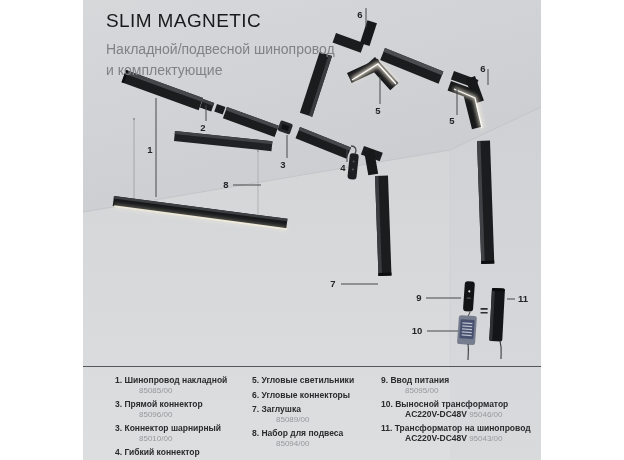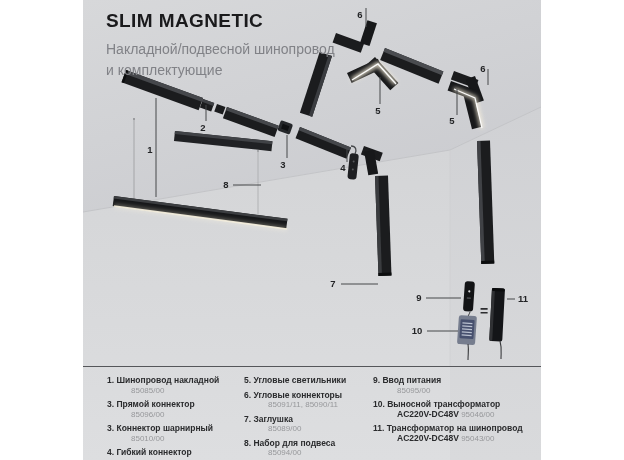--- a/index.html
+++ b/index.html
@@ -1,25 +1,25 @@
 <!DOCTYPE html>
 <html><head>
 <meta charset="utf-8">
 <style>
   html,body{margin:0;padding:0;background:#ffffff;}
   .page{position:relative;width:624px;height:460px;background:#ffffff;overflow:hidden;
         font-family:"Liberation Sans",sans-serif;}
   .card{position:absolute;left:83px;top:0;width:458px;height:460px;background:#d8d9db;}
   .scene{position:absolute;left:0;top:0;width:624px;height:460px;display:block;}
   .header{position:absolute;left:106px;top:10px;width:260px;}
-  .title{font-size:19px;font-weight:bold;letter-spacing:.4px;color:#1a1a1c;margin:0;}
+  .title{font-size:19px;font-weight:normal;letter-spacing:.4px;color:#1a1a1c;margin:0;}
   .subtitle{margin:7px 0 0 0;font-size:14px;line-height:1.5;color:#818287;}
   .legend{position:absolute;left:83px;top:366px;width:458px;height:94px;
           border-top:1px solid #55565a;box-sizing:border-box;
-          padding:8px 10px 0 24px;display:grid;grid-template-columns:137px 129px 1fr;}
+          padding:8px 10px 0 32px;display:grid;grid-template-columns:137px 129px 1fr;}
   .li{margin-bottom:4px;}
   .li-name{font-size:8.5px;font-weight:bold;color:#2a2b2d;line-height:10.5px;}
   .li-code{font-size:8px;color:#97989b;line-height:9.5px;margin-left:24px;}
   .li-code b{color:#2a2b2d;font-size:8.5px;}
 </style>
 </head>
 <body>
 
 <div class="page">
   <div class="card"></div>
@@ -246,21 +246,20 @@
         <div class="li-name">4. Гибкий коннектор</div>
         <div class="li-code">85099/00</div>
       </div>
     </div>
     <div class="col">
       <div class="li">
         <div class="li-name">5. Угловые светильники</div>
       </div>
       <div class="li">
         <div class="li-name">6. Угловые коннекторы</div>
-        <div class="li-code">85091/11, 85090/11</div>
       </div>
       <div class="li">
         <div class="li-name">7. Заглушка</div>
         <div class="li-code">85089/00</div>
       </div>
       <div class="li">
         <div class="li-name">8. Набор для подвеса</div>
         <div class="li-code">85094/00</div>
       </div>
     </div>

